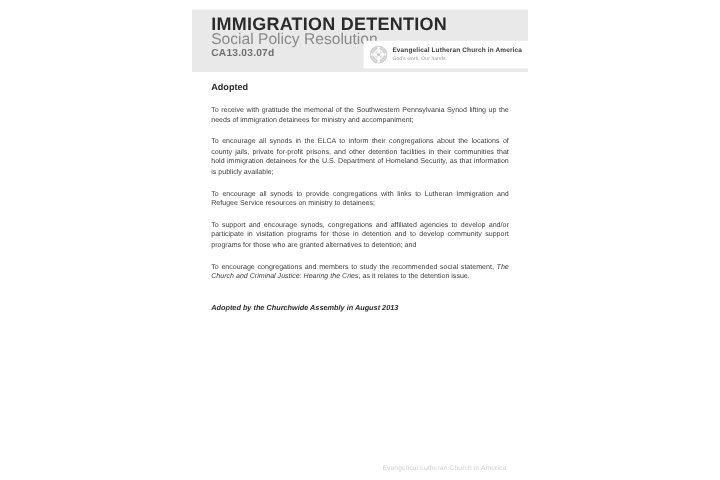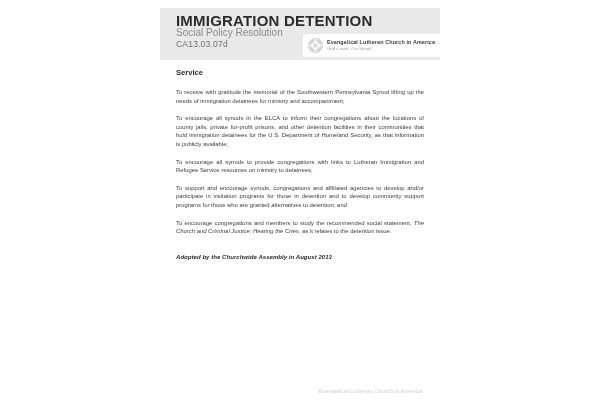--- a/index.html
+++ b/index.html
@@ -43,29 +43,29 @@
   }
   .doc-title {
     font-size: 15px;
     font-weight: bold;
     color: #2b2b2b;
     letter-spacing: 0.2px;
     line-height: 12px;
     white-space: nowrap;
   }
   .doc-subtitle {
-    font-size: 10px;
+    font-size: 13px;
     font-weight: normal;
     color: #8a8a8a;
     line-height: 11.5px;
     white-space: nowrap;
   }
   .doc-code {
     font-size: 8.5px;
-    font-weight: normal;
+    font-weight: bold;
     color: #6e6e6e;
     line-height: 11.5px;
     letter-spacing: 0.2px;
     white-space: nowrap;
   }
 
   
   #logo-box {
     position: absolute;
     left: 143px;
@@ -179,21 +179,21 @@
       <span class="logo-text-wrap">
         <span class="logo-name" style="display:block;">Evangelical Lutheran Church in America</span>
         <span class="logo-tagline" style="display:block;">God's work. Our hands.</span>
       </span>
     </div>
 
   </div>
 
   <div id="body-content">
 
-    <div class="section-heading">Service</div>
+    <div class="section-heading">Adopted</div>
 
     <p class="para">To receive with gratitude the memorial of the Southwestern Pennsylvania Synod lifting up the needs of immigration detainees for ministry and accompaniment;</p>
     <p class="para">To encourage all synods in the ELCA to inform their congregations about the locations of county jails, private for-profit prisons, and other detention facilities in their communities that hold immigration detainees for the U.S. Department of Homeland Security, as that information is publicly available;</p>
     <p class="para">To encourage all synods to provide congregations with links to Lutheran Immigration and Refugee Service resources on ministry to detainees;</p>
     <p class="para">To support and encourage synods, congregations and affiliated agencies to develop and/or participate in visitation programs for those in detention and to develop community support programs for those who are granted alternatives to detention; and</p>
 
     <p class="para"><span>To encourage congregations and members to study the recommended social statement, </span><em>The Church and Criminal Justice: Hearing the Cries</em><span>, as it relates to the detention issue.</span></p>
 
     <div class="adopted-line">Adopted by the Churchwide Assembly in August 2013</div>
 

